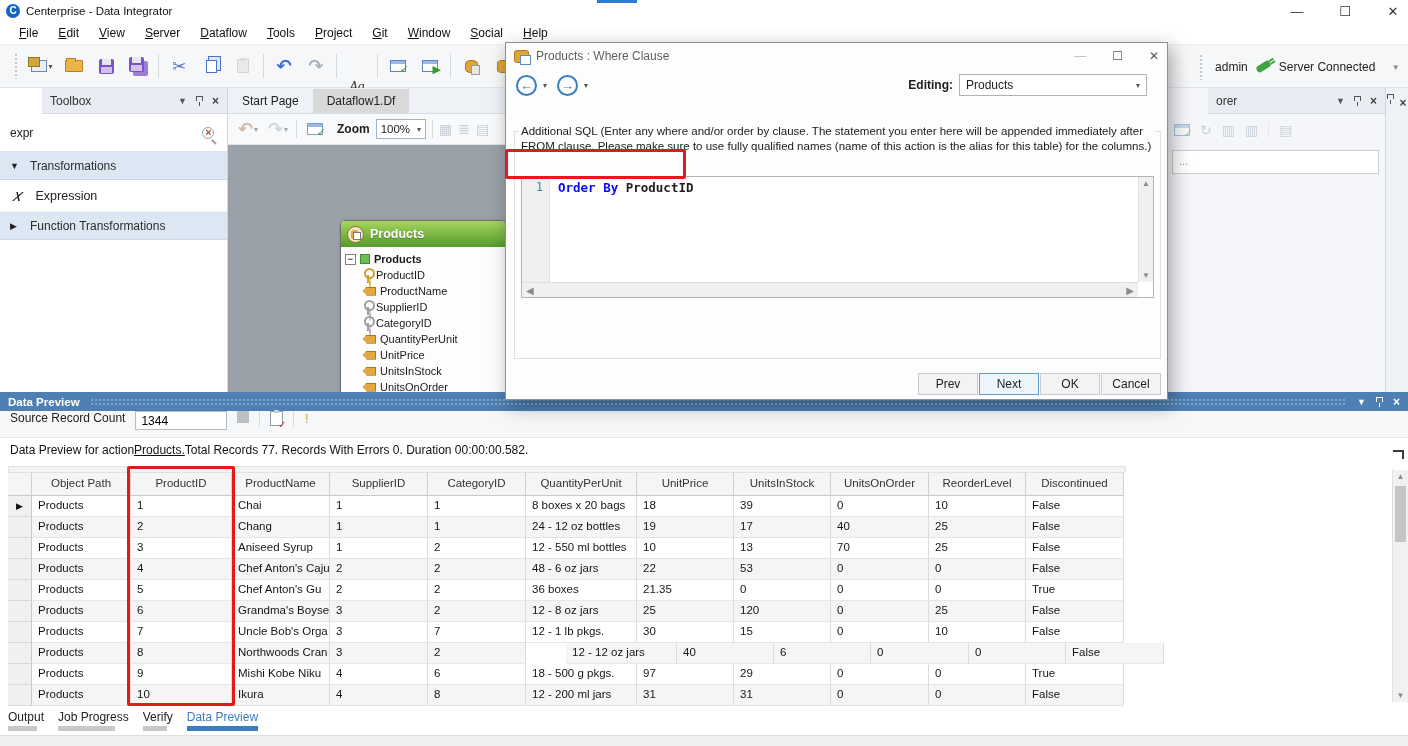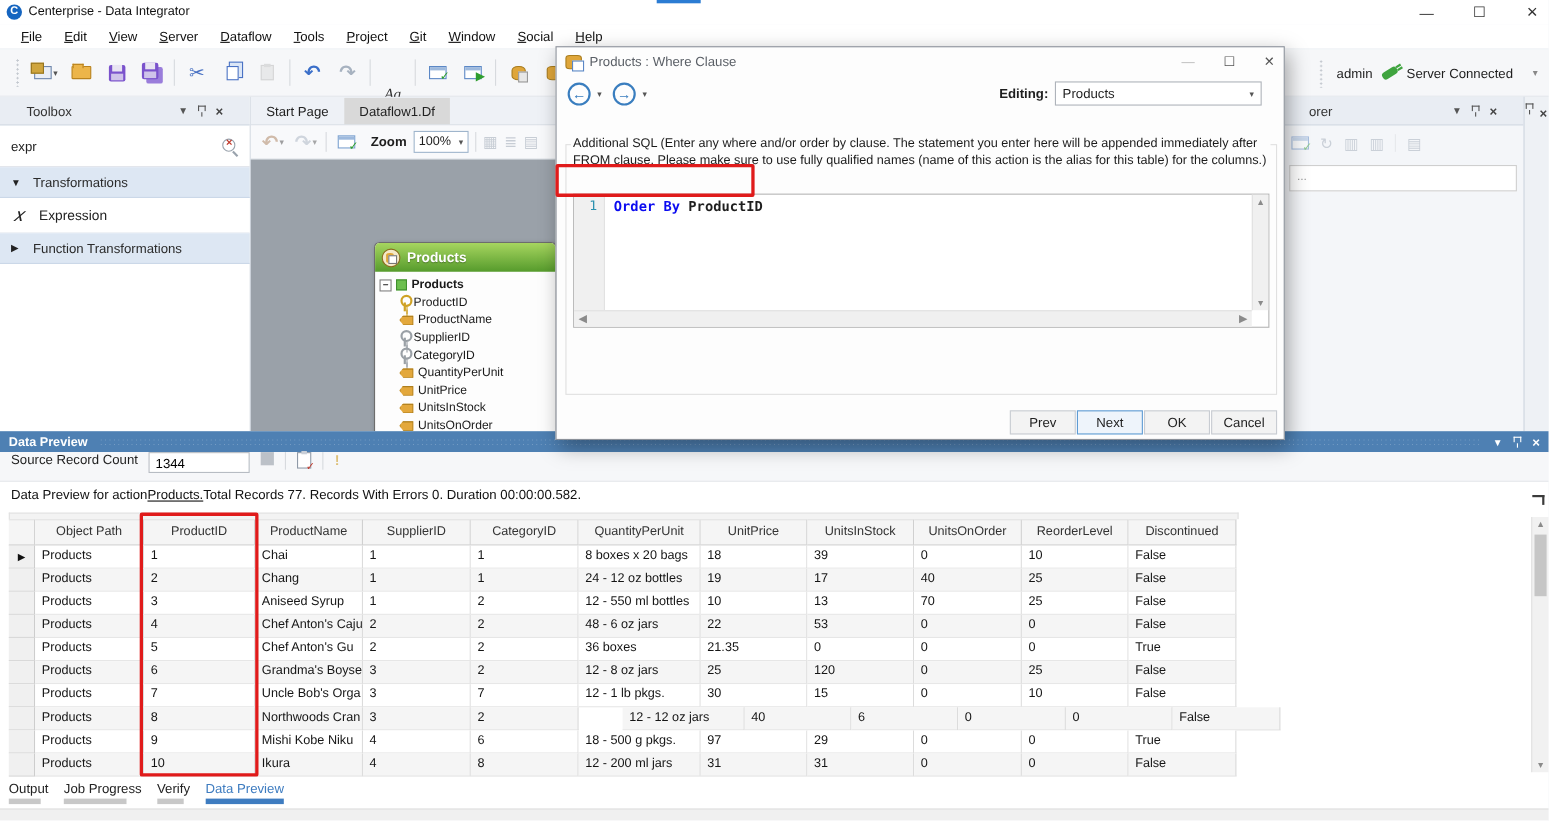--- a/index.html
+++ b/index.html
@@ -52,30 +52,30 @@
   .icon-db::after { content:""; position:absolute; right:-3px; bottom:-3px; width:7px; height:8px; background:#e8e8e8; border:1px solid #999; }
   .icon-deploy { width:12px; height:13px; background:#dfa63a; border:1px solid #a97c1d; border-radius:5px/3px; position:relative; }
   .icon-deploy::after { content:"▶"; position:absolute; right:-8px; top:1px; color:#2f9e2f; font-size:11px; }
   .icon-help { width:17px; height:17px; border-radius:50%; background:#2e74c9; color:#fff; font-weight:bold; font-size:12px; text-align:center; line-height:17px; }
   .toolbar-right { position:absolute; right:10px; top:0; height:43px; display:flex; align-items:center; gap:8px; }
   .plug-icon { width:15px; height:7px; background:#3fa43f; border-radius:3px; transform:rotate(-32deg); position:relative; }
   .plug-icon::before { content:""; position:absolute; right:-5px; top:1px; width:5px; height:1.5px; background:#3fa43f; box-shadow:0 3px 0 0 #3fa43f; }
   .tiny-pin { font-size:9px; color:#888; margin-left:10px; }
 
   
-  .panel-header { height:26px; background:#e9edf3; border-bottom:1px solid #d3dae3; display:flex; align-items:center; padding:0 24px; font-size:12px; color:#333; }
+  .panel-header { height:26px; background:#e9edf3; border-bottom:1px solid #d3dae3; display:flex; align-items:center; padding:0 8px; font-size:12px; color:#333;margin-left:42px; }
   .ph-icons { margin-left:auto; display:flex; align-items:center; gap:9px; color:#555; }
   .ph-caret { font-size:9px; }
   .pin-icon { display:inline-block; width:7px; height:5px; border:1px solid #555; border-bottom:none; position:relative; top:-2px; }
   .pin-icon::after { content:""; position:absolute; left:2px; top:5px; width:1px; height:4px; background:#555; }
   .x-icon { font-size:12px; font-weight:bold; color:#444; }
 
   
   .toolbox { position:absolute; left:0; top:88px; width:228px; height:304px; background:#fff; border-right:1px solid #cfd6df; }
-  .tbx-search { height:38px; border-bottom:1px solid #e0e4ea; display:flex; align-items:center; padding:12px 10px; }
+  .tbx-search { height:38px; border-bottom:1px solid #e0e4ea; display:flex; align-items:flex-start; padding:12px 10px; }
   .tbx-search input { flex:1; border:none; outline:none; font-size:12px; color:#222; font-family:inherit; }
   .search-clear { width:16px; height:16px; position:relative; }
   .search-clear::before { content:""; position:absolute; left:1px; top:1px; width:10px; height:10px; border:1.5px solid #9aa3ad; border-radius:50%; }
   .search-clear::after { content:"×"; position:absolute; left:4.5px; top:0.5px; color:#c0392b; font-size:10px; font-weight:bold; }
   .search-clear i { position:absolute; right:0px; bottom:0px; width:6px; height:1.5px; background:#9aa3ad; transform:rotate(45deg); }
   .tbx-section { height:28px; background:#dde7f3; border-bottom:1px solid #cbd8e8; display:flex; align-items:center; padding:0 10px; gap:10px; font-size:12px; color:#2b2b2b; }
   .tbx-caret { font-size:9px; color:#222; width:10px; }
   .tbx-item { height:32px; background:#fff; border-bottom:1px solid #eef1f5; display:flex; align-items:center; padding:0 12px; gap:14px; }
   .icon-script-x { font-family:"Liberation Serif",serif; font-style:italic; font-size:17px; color:#222; }
 

